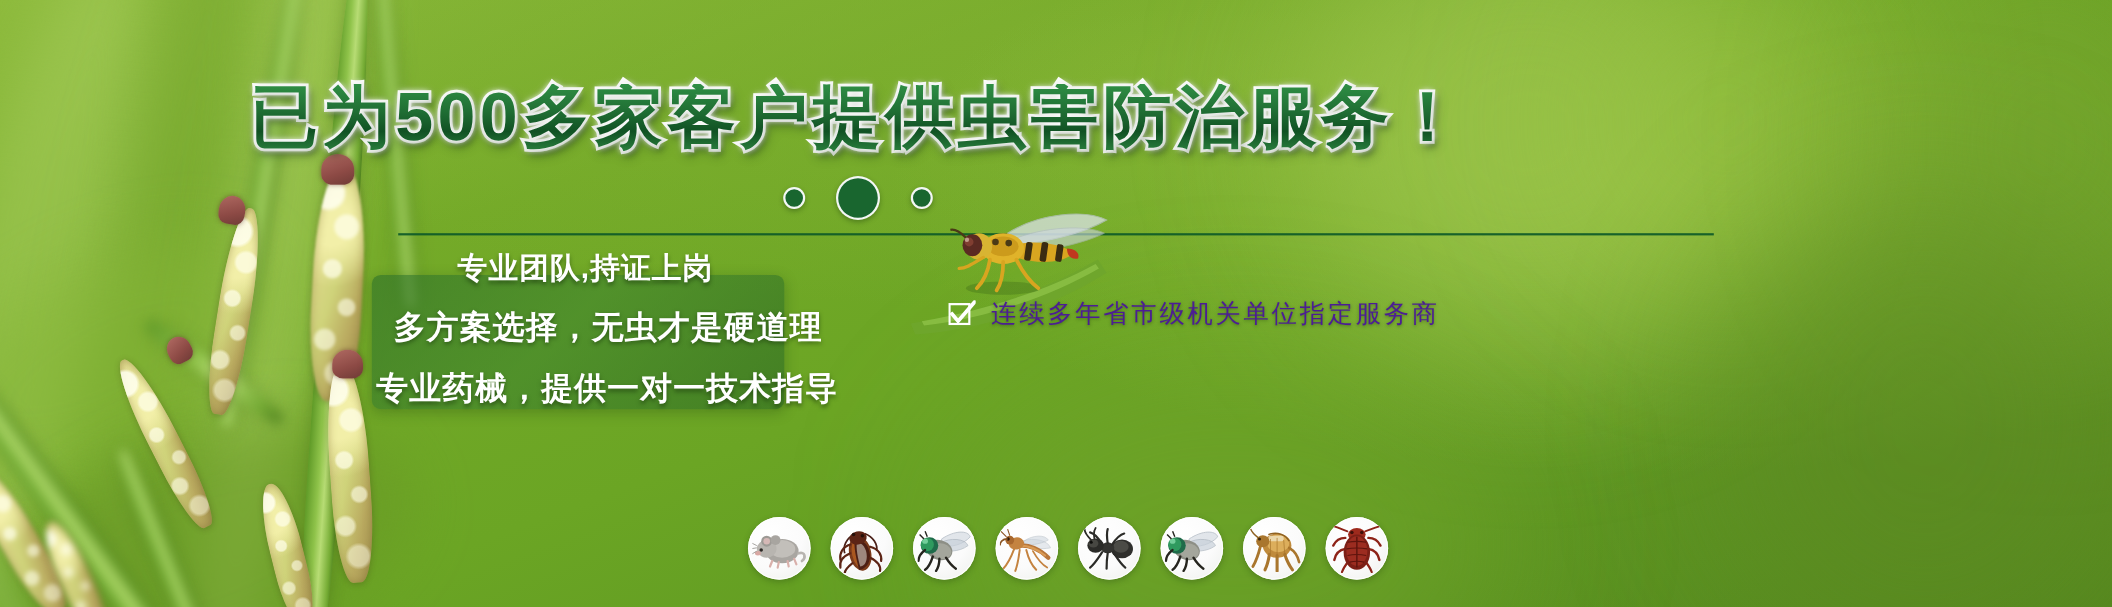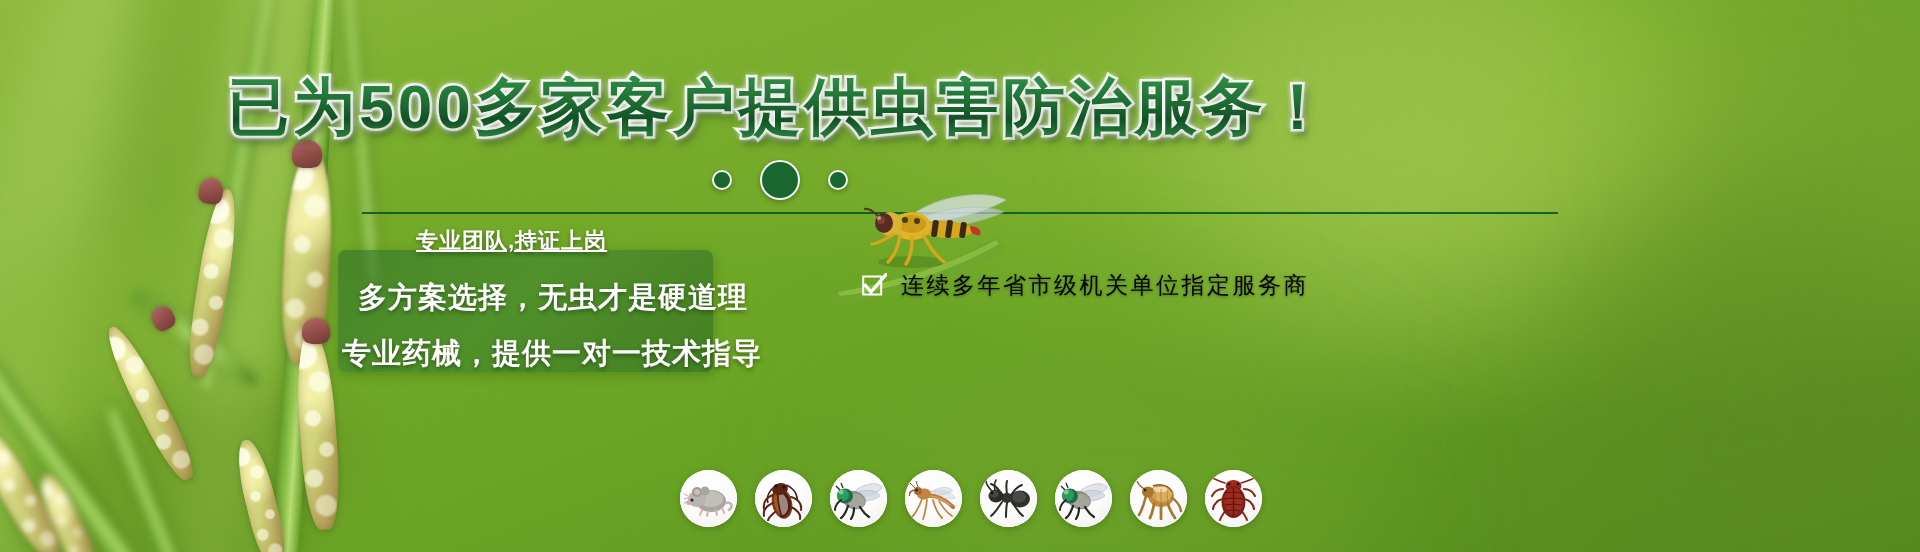--- a/index.html
+++ b/index.html
@@ -172,41 +172,41 @@
     position:absolute; left:336px; top:208px; width:720px; height:180px;
     z-index:4; pointer-events:none;
   }
   .pl {
     position:absolute;
     color:#ffffff;
     font-weight:bold;
     white-space:nowrap;
     text-shadow:0 2px 4px rgba(20,45,10,.55);
   }
-  .pl1 { left:80px;  top:18px; font-size:22px; letter-spacing:1px;text-decoration:underline; }
+  .pl1 { left:80px;  top:18px; font-size:27px; letter-spacing:1px; }
   .pl2 { left:22px;  top:70px; font-size:29px; letter-spacing:1px; }
   .pl3 { left:6px;   top:126px; font-size:29px; letter-spacing:1px; }
 
   
   .fly-wrap { position:absolute; left:820px; top:178px; width:220px; height:130px; z-index:3; }
 
   
   .checks {
     position:absolute; left:862px; top:270px; z-index:4;
   }
   .check-row {
     display:flex; align-items:center; gap:14px;
     margin-bottom:24px;
   }
   .check-box {
     width:25px; height:25px; flex:0 0 25px;
     position:relative;
   }
   .check-label {
-    color:#000000;
+    color:#4c1d95;
     font-size:23px;
     letter-spacing:2.5px;
     white-space:nowrap;
     text-shadow:0 1px 3px rgba(20,45,10,.45);
   }
 
   
   .pests {
     position:absolute; left:680px; top:470px;
     display:flex; gap:18px; align-items:center;

